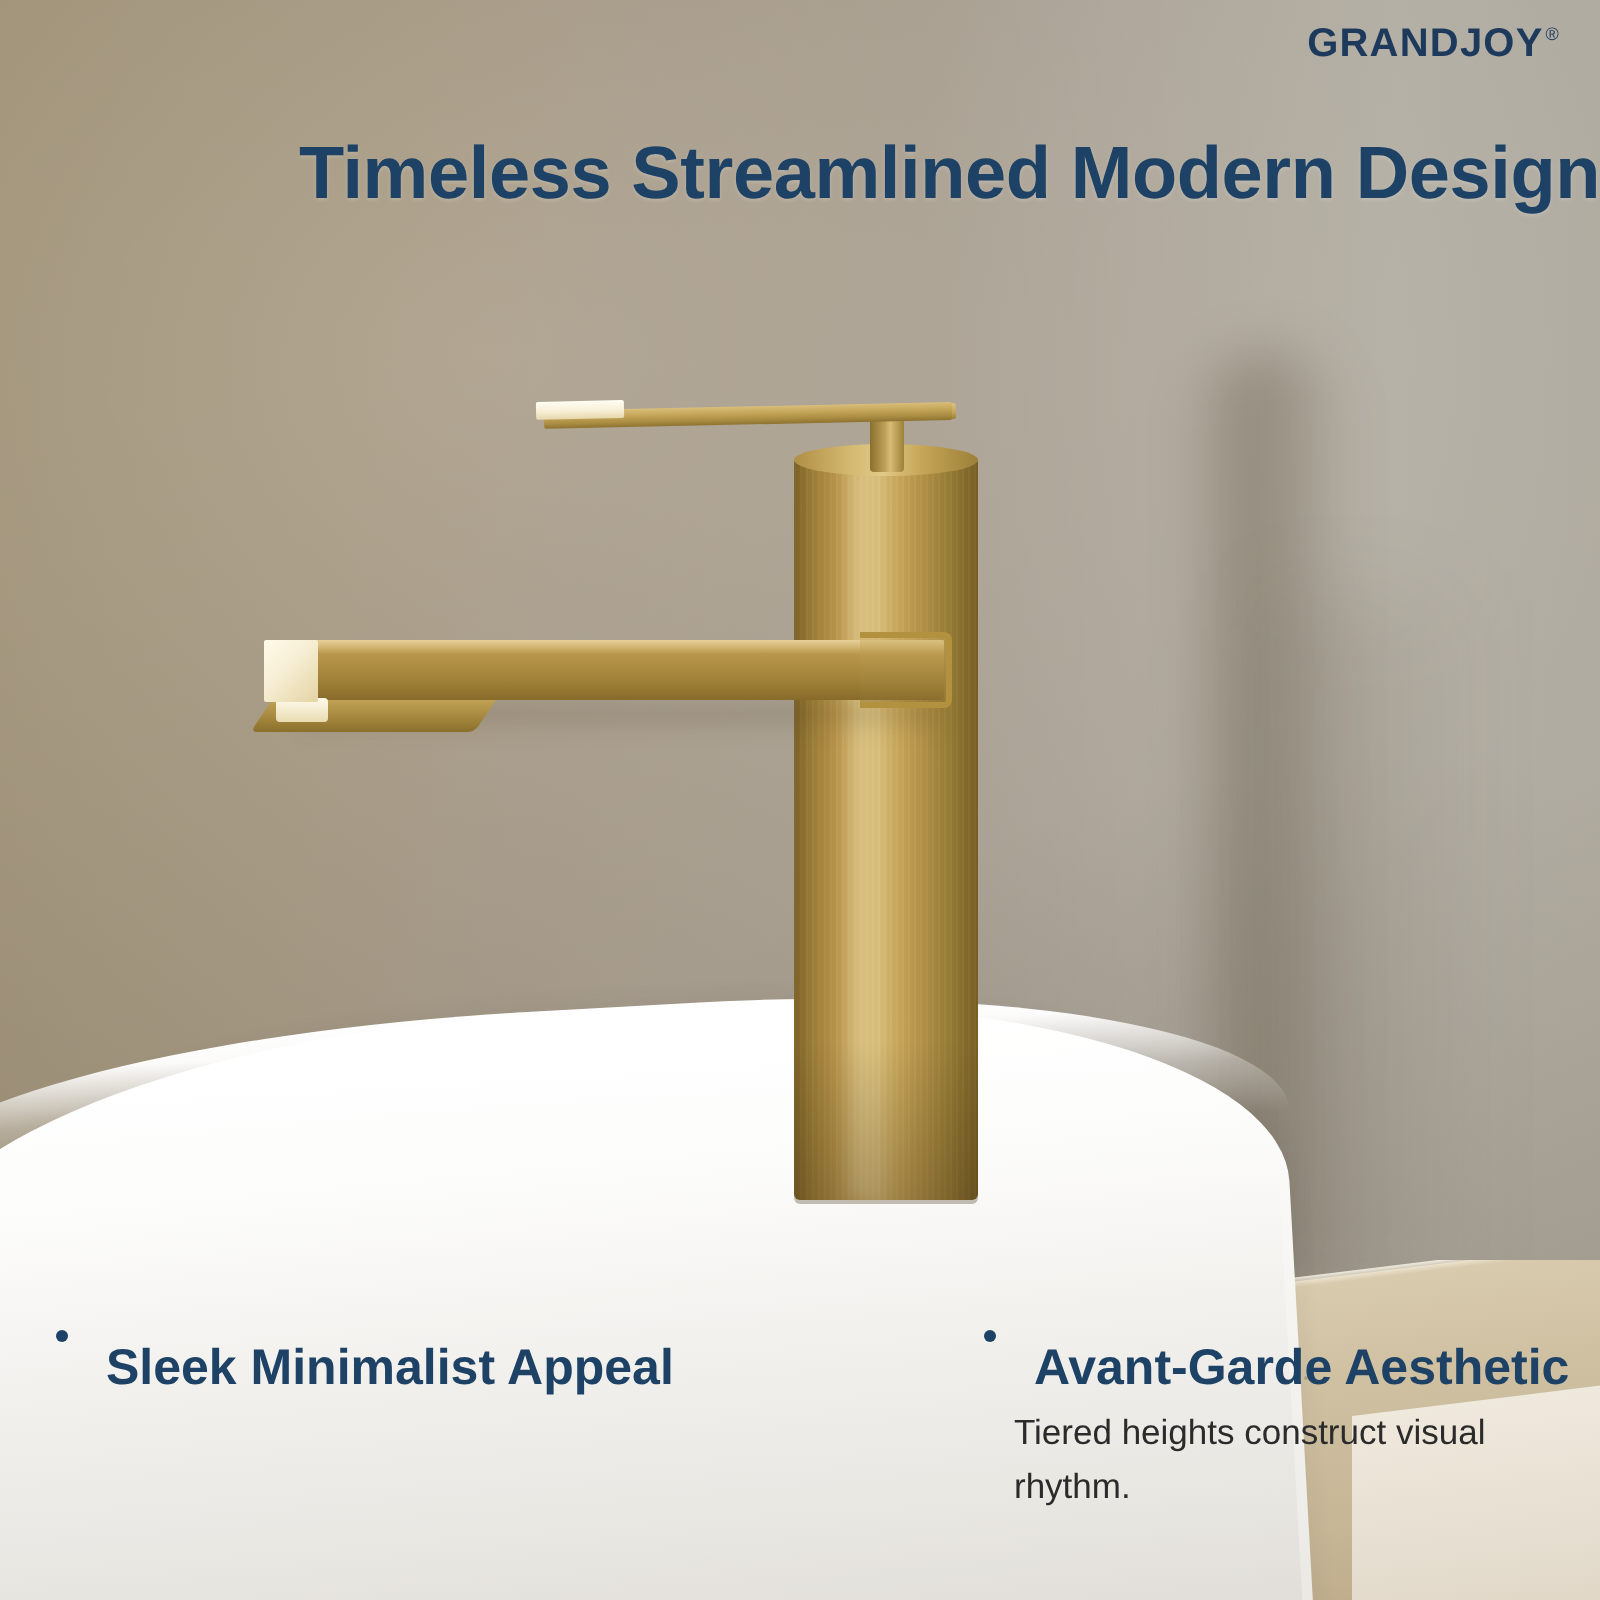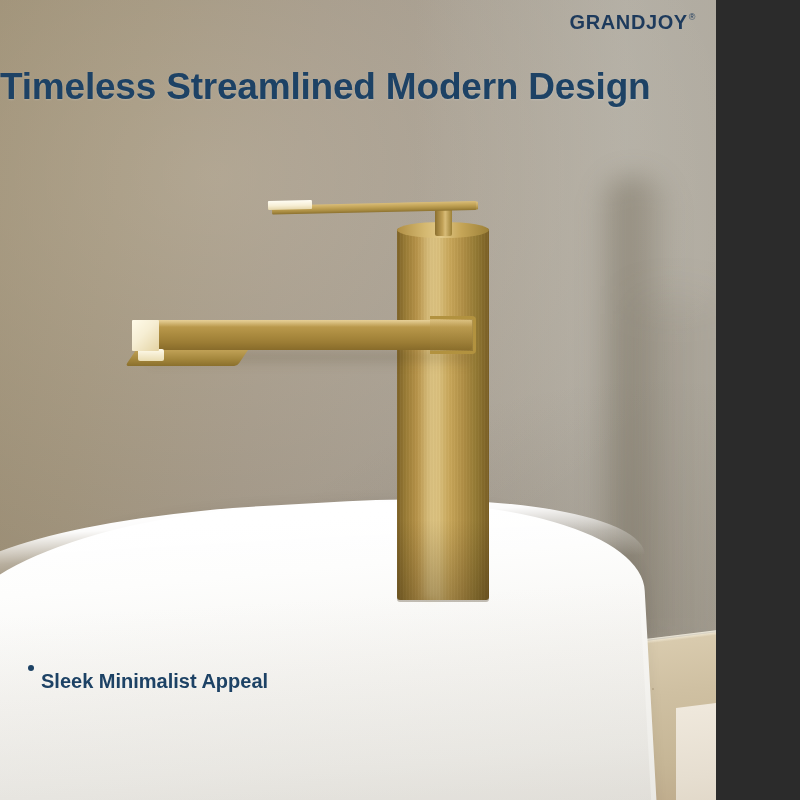--- a/index.html
+++ b/index.html
@@ -5,21 +5,21 @@
 <style>
   html, body {
     margin: 0;
     padding: 0;
     background: #2b2b2b;
   }
   * { box-sizing: border-box; }
 
   .banner {
     position: relative;
-    width: 716px;
+    width: 800px;
     height: 800px;
     overflow: hidden;
     font-family: "Liberation Sans", "DejaVu Sans", sans-serif;
     background: #9b8d74;
     user-select: none;
   }
 
   
   .wall {
     position: absolute;
@@ -400,21 +400,21 @@
     margin-left: 1px;
     margin-top: 1px;
   }
 
   
   .headline {
     position: absolute;
     left: 0;
     right: 0;
     top: 66px;
-    text-align: left;
+    text-align: right;
     font-size: 37px;
     font-weight: bold;
     color: #1d4265;
     letter-spacing: -0.2px;
     text-shadow: 0 1px 2px rgba(255,255,255,0.18);
   }
 
   
   .features {
     position: absolute;
@@ -427,24 +427,25 @@
     position: absolute;
     top: 0;
   }
   .feature.left  { left: 28px;  width: 380px; }
   .feature.right { left: 492px; width: 300px; }
 
   .feature-head {
     display: flex;
     align-items: flex-start;
     color: #1d4265;
-    font-size: 20px;
+    font-size: 25px;
     font-weight: bold;
     line-height: 1.12;
     white-space: nowrap;
+    gap: 12px;
   }
   .bullet {
     width: 6px;
     height: 6px;
     border-radius: 50%;
     background: #1d4265;
     margin-right: 7px;
     flex: 0 0 auto;
     position: relative;
     top: -5px;
@@ -515,16 +516,23 @@
 
   <div class="features">
 
     <div class="feature left">
       <div class="feature-head">
         <span class="bullet"></span>
         <span>Sleek Minimalist Appeal</span>
       </div>
     </div>
 
+    <div class="feature right">
+      <div class="feature-head">
+        <span class="bullet"></span>
+        <span>Avant-Garde Aesthetic</span>
+      </div>
+      <div class="feature-body">Tiered heights construct visual rhythm.</div>
+    </div>
 
   </div>
 
 </div>
 
 </body></html>

